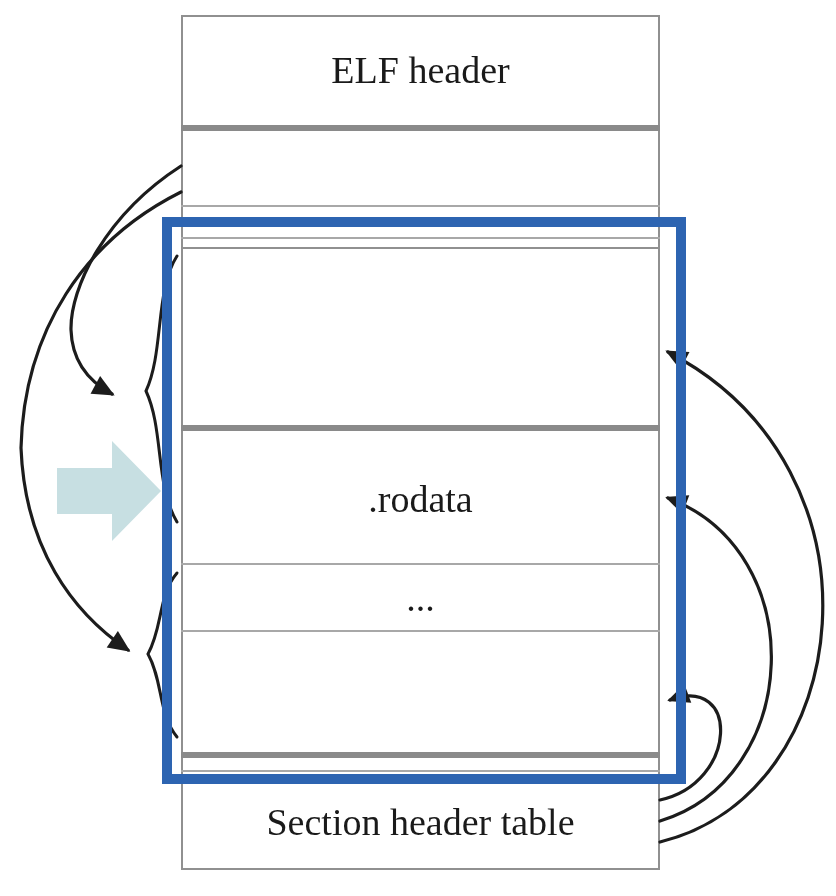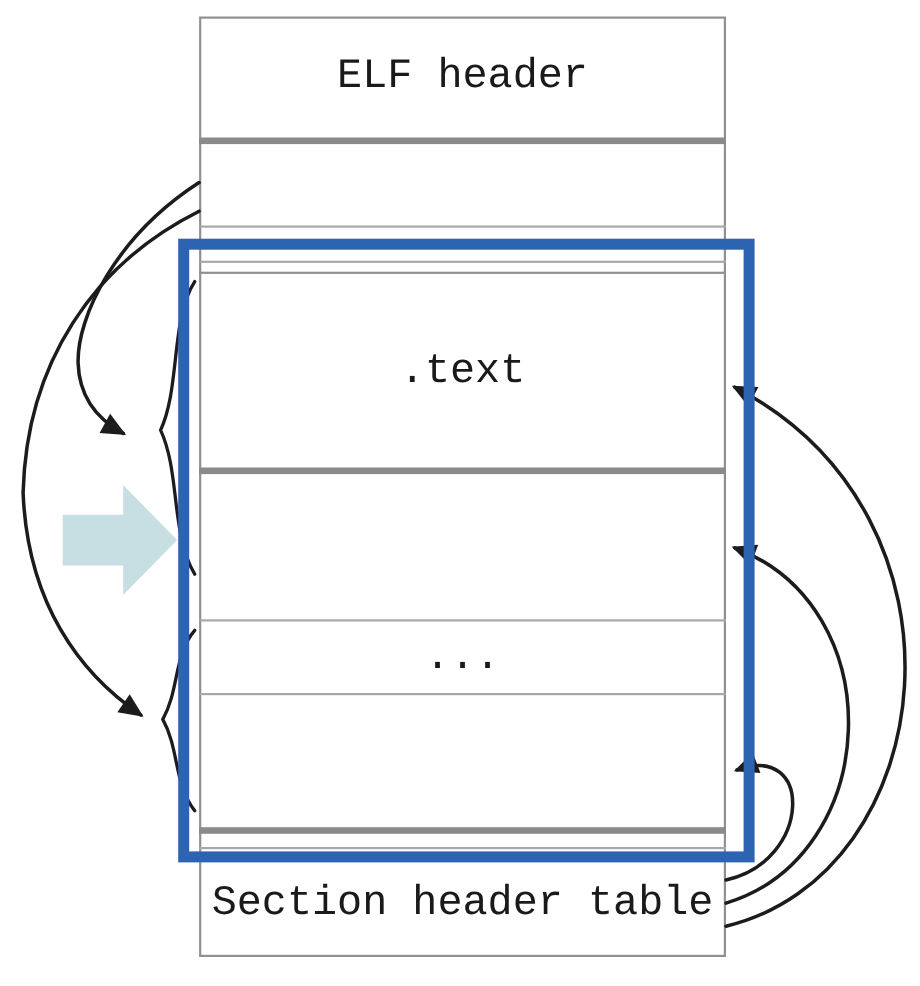--- a/index.html
+++ b/index.html
@@ -1,18 +1,18 @@
 <!DOCTYPE html>
 <html><head>
 <meta charset="utf-8">
 <style>
   html,body{margin:0;padding:0;background:#ffffff;}
   .stage{
     position:relative;width:836px;height:896px;background:#ffffff;overflow:hidden;
-    font-family:Liberation Mono, monospace;color:#1a1a1a;
+    font-family:Liberation Serif, serif;color:#1a1a1a;
   }
   .outer-box{
     position:absolute;left:181px;top:15px;width:479px;height:855px;
     border:2px solid #909090;box-sizing:border-box;background:#ffffff;
   }
   .hline{position:absolute;left:181px;width:479px;}
   .thick{height:6px;background:#8a8a8a;}
   .thin{height:2px;background:#a8a8a8;}
   .label{
     position:absolute;left:181px;width:479px;display:flex;
@@ -33,24 +33,24 @@
 
   <div class="label" style="top:15px;height:110px;">ELF header</div>
 
   <div class="hline thick" style="top:125px;"></div>
 
 
   <div class="hline thin" style="top:205px;"></div>
   <div class="hline thin" style="top:237px;"></div>
   <div class="hline thin" style="top:247px;background:#909090;"></div>
 
-  <div class="label" style="top:251px;height:174px;">.text</div>
 
   <div class="hline thick" style="top:425px;"></div>
 
+  <div class="label" style="top:433px;height:131px;">.rodata</div>
 
   <div class="hline thin" style="top:563px;"></div>
 
   <div class="label" style="top:564px;height:67px;">...</div>
 
   <div class="hline thin" style="top:630px;"></div>
 
 
   <div class="hline thick" style="top:752px;"></div>
   <div class="hline thin" style="top:770px;"></div>

